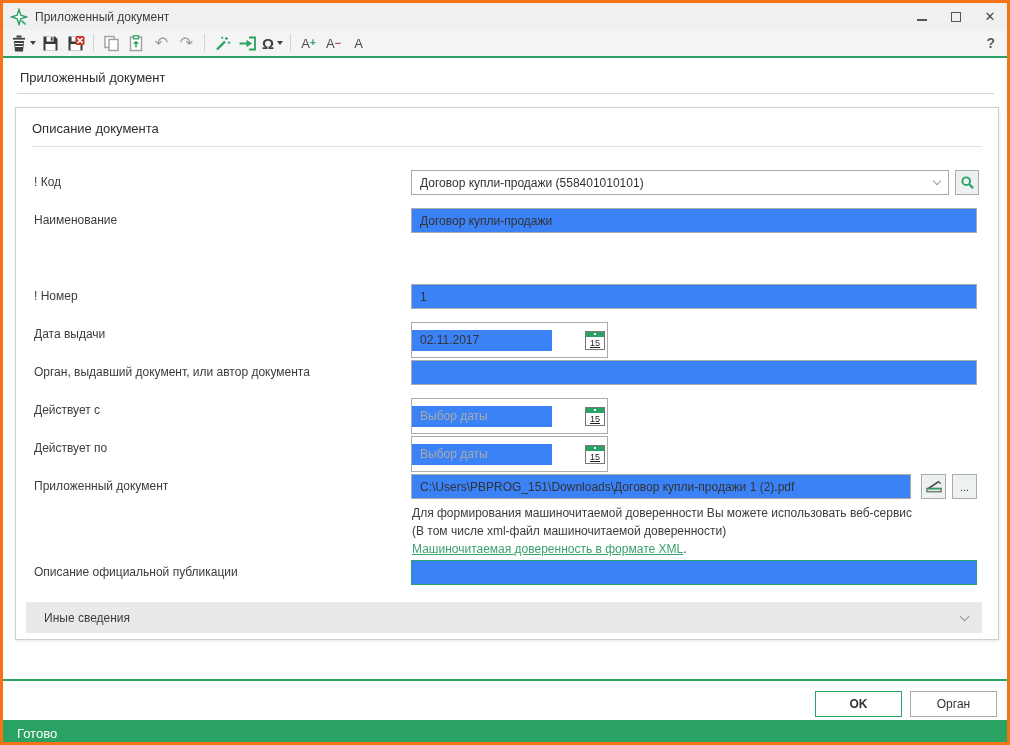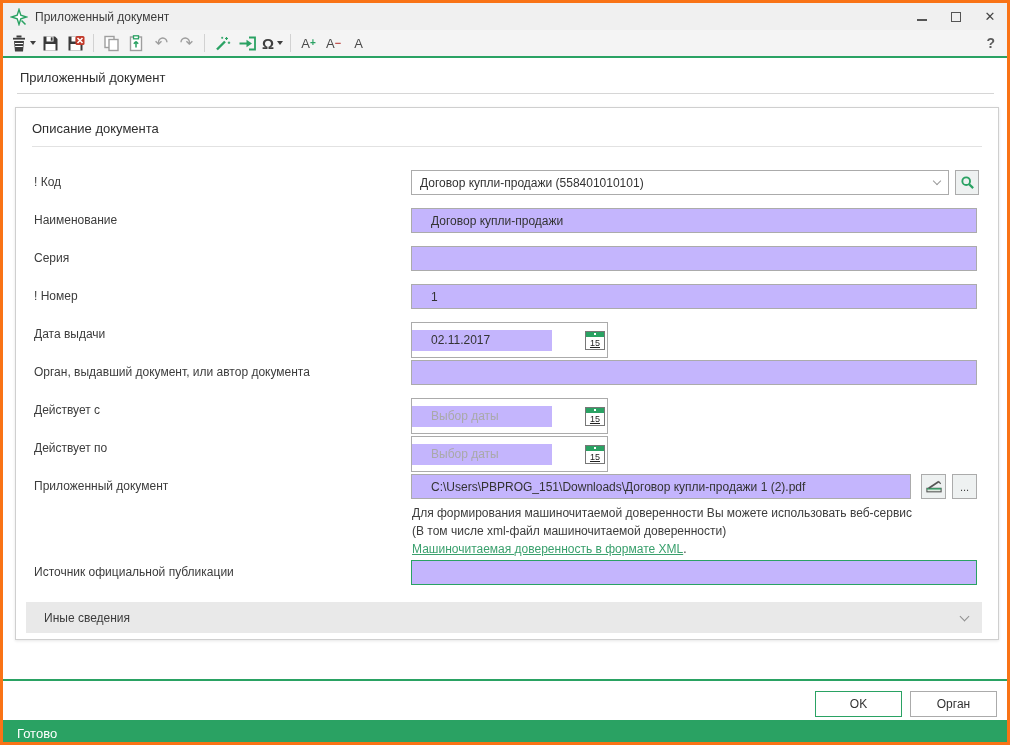--- a/index.html
+++ b/index.html
@@ -43,22 +43,22 @@
   .panel {
     position:absolute; left:12px; top:104px; width:984px; height:533px;
     background:#fff; border:1px solid #cfcfcf; box-shadow:0 1px 3px rgba(0,0,0,0.10);
   }
   .panel-title { position:absolute; left:16px; top:13px; font-size:13px; color:#2e2e2e; }
   .panel-rule { position:absolute; left:16px; right:16px; top:38px; border-top:1px solid #e2e2e2; }
   .row { position:absolute; left:0; right:0; height:26px; }
   .flabel { position:absolute; left:18px; top:5px; font-size:12px; color:#3c3c3c; white-space:nowrap; }
   .ctl { position:absolute; top:0; }
   input.txt {
-    height:25px; border:1px solid #ababab; background:#c4b5fd;
-    font-family:"Liberation Sans", sans-serif; font-size:12px; color:#333; padding:0 19px; outline:none;
+    height:25px; border:1px solid #ababab; background:#3b82f6;
+    font-family:"Liberation Sans", sans-serif; font-size:12px; color:#333; padding:0 8px; outline:none;
   }
   input.txt::placeholder { color:#a9a9a9; }
   input.txt-focused { border:1px solid #2aa263; }
   .combo {
     left:395px; width:538px; height:25px; border:1px solid #ababab; background:#fff;
     display:flex; align-items:center; padding:0 8px; font-size:12px; color:#333;
   }
   .combo-text { flex:1; white-space:nowrap; overflow:hidden; }
   .chev { width:6px; height:6px; border-right:1.5px solid #9a9a9a; border-bottom:1.5px solid #9a9a9a; transform:rotate(45deg); margin-top:-3px; }
   .icon-btn {
@@ -82,21 +82,21 @@
   }
   .section-label { font-size:12px; color:#3c3c3c; flex:1; }
   .chev-big { width:7px; height:7px; border-right:1.5px solid #8f8f8f; border-bottom:1.5px solid #8f8f8f; transform:rotate(45deg); margin-top:-3px; }
   
   .footer-rule { position:absolute; left:0; right:0; top:676px; height:2px; background:#2aa263; }
   .btn {
     position:absolute; top:688px; width:87px; height:26px; background:#fff;
     font-family:"Liberation Sans", sans-serif; font-size:12px; color:#333;
     display:flex; align-items:center; justify-content:center;
   }
-  .btn-ok { left:812px; border:1px solid #2aa263; }
+  .btn-ok { left:812px; border:1px solid #2aa263;font-weight:bold; }
   .btn-cancel { left:907px; border:1px solid #ababab; }
   .statusbar {
     position:absolute; left:0; right:0; top:717px; height:27px;
     background:#2aa263; color:#fff; font-size:13px; display:flex; align-items:center; padding-left:14px;
   }
 </style>
 </head>
 <body>
 
 <div class="window">
@@ -223,24 +223,20 @@
           <line x1="9.8" y1="9.8" x2="14" y2="14" stroke="#2aa263" stroke-width="2.4"></line>
         </svg>
       </button>
     </div>
 
     <div class="row" style="top:100px">
       <div class="flabel">Наименование</div>
       <input class="ctl txt" style="left: 395px; width: 566px;" value="Договор купли-продажи">
     </div>
 
-    <div class="row" style="top:138px">
-      <div class="flabel">Серия</div>
-      <input class="ctl txt" style="left: 395px; width: 566px;" value="">
-    </div>
 
     <div class="row" style="top:176px">
       <div class="flabel">! Номер</div>
       <input class="ctl txt" style="left: 395px; width: 566px;" value="1">
     </div>
 
     <div class="row" style="top:214px">
       <div class="flabel">Дата выдачи</div>
       <div class="ctl datewrap">
         <input class="txt" style="border: none;" value="02.11.2017">
@@ -292,21 +288,21 @@
       <button class="ctl icon-btn" style="left:936px;width:25px">...</button>
     </div>
 
     <div class="file-notes">
       <div>Для формирования машиночитаемой доверенности Вы можете использовать веб-сервис</div>
       <div>(В том числе xml-файл машиночитаемой доверенности)</div>
       <div><span class="weblink">Машиночитаемая доверенность в формате XML</span><span>.</span></div>
     </div>
 
     <div class="row" style="top:452px">
-      <div class="flabel">Источник официальной публикации</div>
+      <div class="flabel">Описание официальной публикации</div>
       <input class="ctl txt txt-focused" style="left: 395px; width: 566px;" value="">
     </div>
 
     <div class="section-bar">
       <span class="section-label">Иные сведения</span>
       <span class="chev-big"></span>
     </div>
   </div>
 
   <div class="footer-rule"></div>

